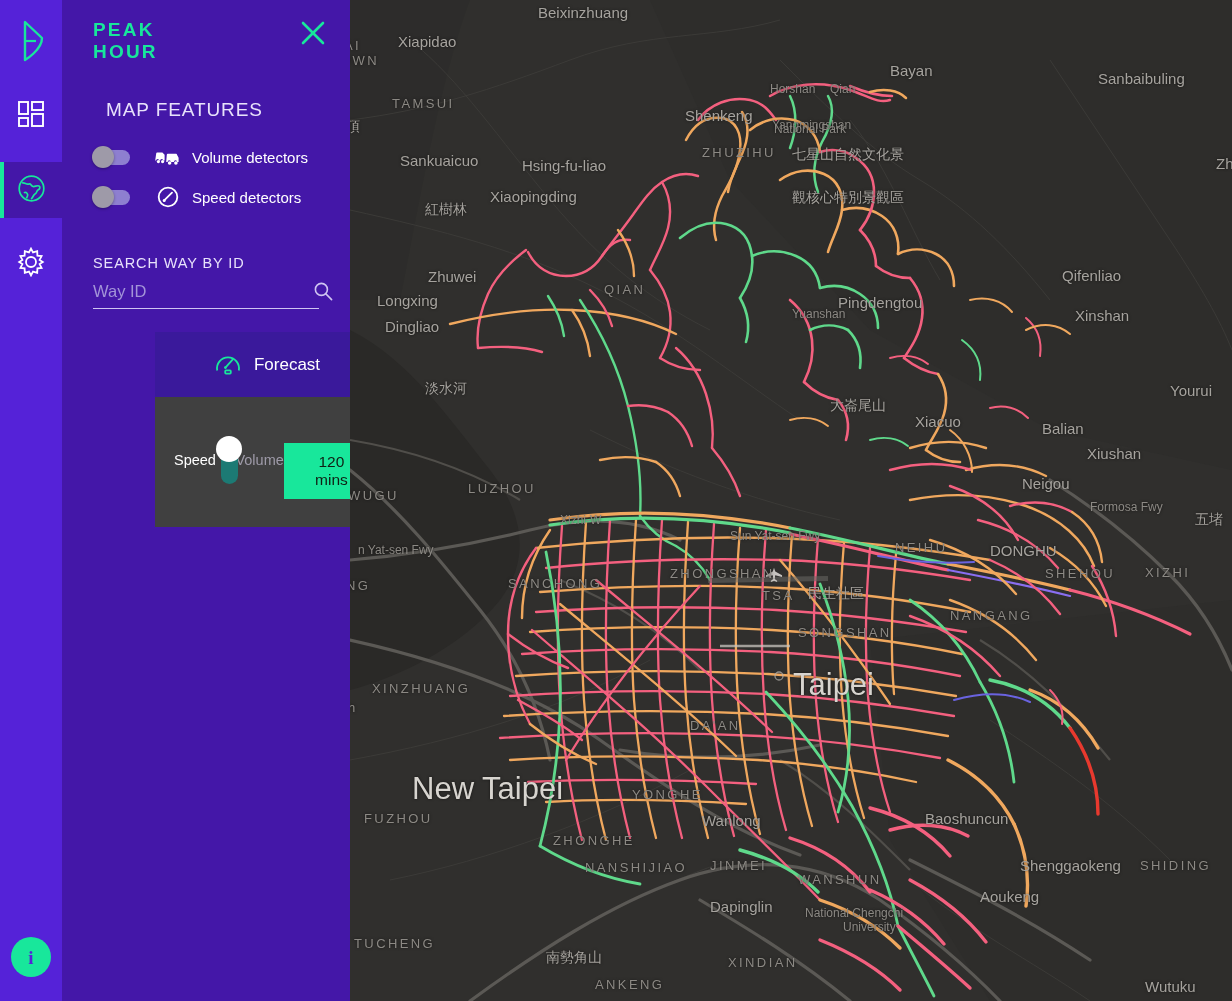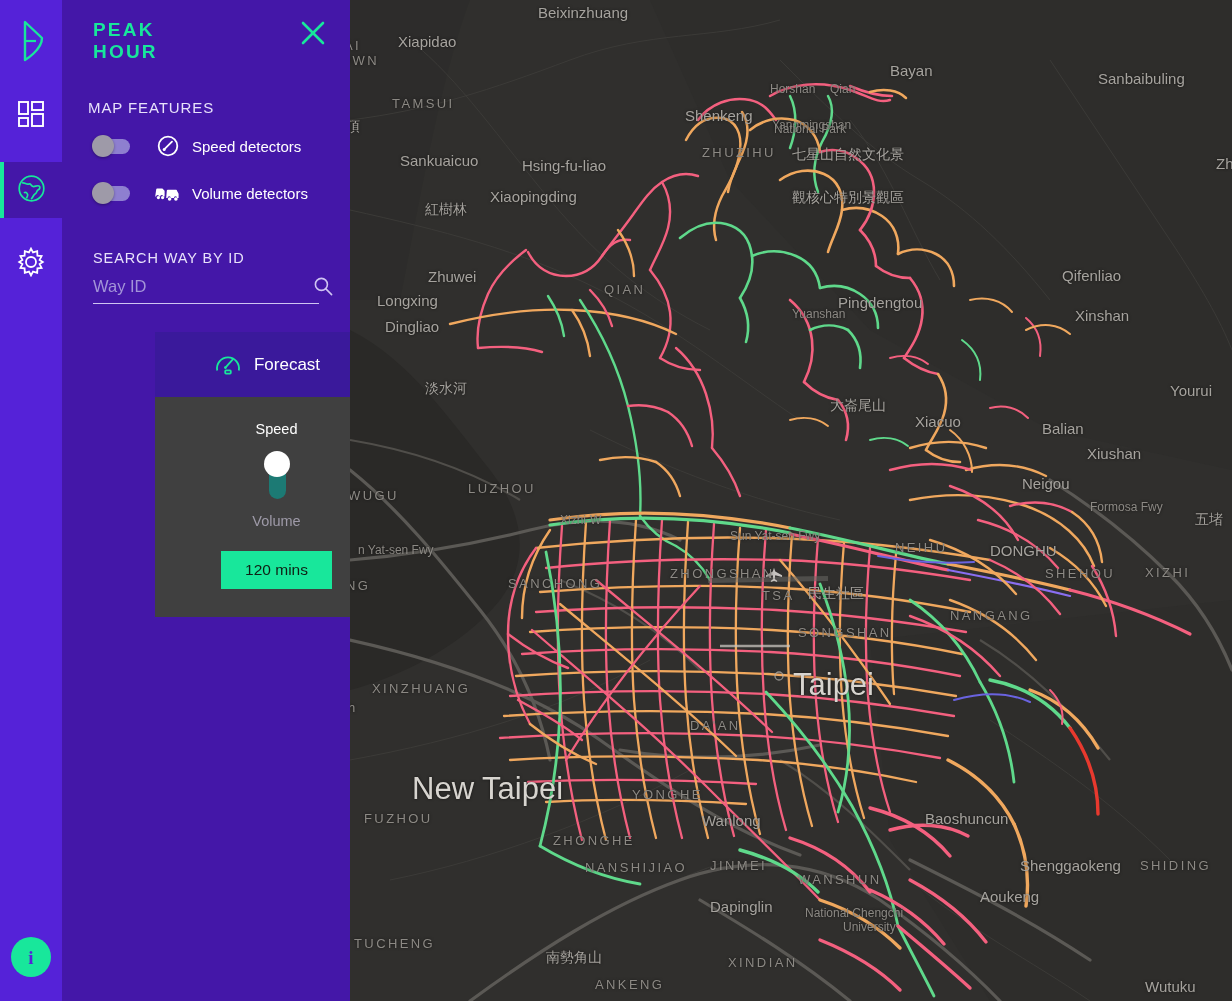--- a/index.html
+++ b/index.html
@@ -51,22 +51,22 @@
     padding: 0 0 0 0;
   }
   #panel-head {
     display: flex; align-items: flex-start; justify-content: space-between;
     padding: 18px 22px 0 31px;
   }
   .logo-wrap { line-height: 0; }
   #close-btn { cursor: pointer; line-height: 0; padding: 2px; }
 
   .section-title {
-    color: #e8e2fb; font-size: 15px; letter-spacing: 0.9px;
-    padding: 0 0 0 26px; margin-top: 35px;
+    color: #e8e2fb; font-size: 19px; letter-spacing: 0.9px;
+    padding: 0 0 0 44px; margin-top: 35px;
   }
   .toggle-row {
     display: flex; align-items: center;
     padding-left: 31px; margin-top: 19px; cursor: pointer;
   }
   .toggle-row.second { margin-top: 26px; }
   .switch {
     width: 37px; height: 15px; border-radius: 8px;
     background: #8e7fd0; position: relative; flex: none;
   }
@@ -100,21 +100,21 @@
   
   #forecast-card {
     position: absolute; left: 93px; top: 332px;
     width: 224px; background: #404040;
   }
   #fc-head {
     background: #3a199b; height: 65px;
     display: flex; align-items: center; justify-content: center;
   }
   #fc-head .fc-title { color: #ffffff; font-size: 17px; margin-left: 12px; }
-  #fc-body { padding: 24px 0 28px 0; display: flex; flex-direction: column;
+  #fc-body { padding: 24px 0 28px 0; display: flex; flex-direction: row;
     align-items: center; margin-left: 19px; }
   .fc-mode { font-size: 14.5px; }
   .fc-mode.on  { color: #ffffff; }
   .fc-mode.off { color: #9e9aa8; }
   #fc-slider {
     margin: 14px 0 12px 0; width: 26px; height: 50px;
     position: relative; cursor: pointer;
   }
   #fc-slider .track {
     position: absolute; left: 5px; top: 10px;
@@ -217,53 +217,53 @@
         <span>
           <svg width="26" height="26" viewBox="0 0 26 26" stroke="#18e79b" stroke-width="2.6" stroke-linecap="round">
             <line x1="3" y1="3" x2="23" y2="23"></line>
             <line x1="23" y1="3" x2="3" y2="23"></line>
           </svg>
         </span>
       </div>
     </div>
 
     <div class="section-title">MAP FEATURES</div>
-
-    <div class="toggle-row">
-      <div class="switch">
-        <div class="knob"></div>
-      </div>
-      <div class="tg-icon">
-        <svg width="24" height="22" viewBox="0 0 24 22" fill="none" stroke="#ffffff" stroke-width="1.8">
-          <circle cx="12" cy="11" r="9.3"></circle>
-          <path d="M8.2 14.4 L16 6.6" stroke-linecap="round"></path>
-          <circle cx="8.2" cy="14.4" r="1.5" fill="#ffffff" stroke="none"></circle>
-        </svg>
-      </div>
-      <div class="tg-label">Speed detectors</div>
-    </div>
 
     <div class="toggle-row second">
       <div class="switch">
         <div class="knob"></div>
       </div>
       <div class="tg-icon">
         <svg width="26" height="20" viewBox="0 0 26 20" fill="#ffffff">
           <path d="M1 5.5 h7 v8 h-7 z M0.4 12 h8 v1.6 h-8 z" opacity="0"></path>
           <path d="M1.2 6.4 a1 1 0 0 1 1-1 h5.2 l2.2 2.4 v5.6 h-1.4
                    a1.5 1.5 0 0 0 -3 0 h-1.1 a1.5 1.5 0 0 0 -3 0 h-0.9 z"></path>
           <circle cx="3.4" cy="14.6" r="1.6"></circle>
           <circle cx="7.6" cy="14.6" r="1.6"></circle>
           <path d="M11.8 7.8 a1 1 0 0 1 1-1 h8.2 a1 1 0 0 1 1 1 l1.6 3 v4.1 h-1.5
                    a1.6 1.6 0 0 0 -3.2 0 h-3.1 a1.6 1.6 0 0 0 -3.2 0 h-1.4 z"></path>
           <circle cx="14.6" cy="16" r="1.8"></circle>
           <circle cx="20.9" cy="16" r="1.8"></circle>
         </svg>
       </div>
       <div class="tg-label">Volume detectors</div>
+    </div>
+
+    <div class="toggle-row">
+      <div class="switch">
+        <div class="knob"></div>
+      </div>
+      <div class="tg-icon">
+        <svg width="24" height="22" viewBox="0 0 24 22" fill="none" stroke="#ffffff" stroke-width="1.8">
+          <circle cx="12" cy="11" r="9.3"></circle>
+          <path d="M8.2 14.4 L16 6.6" stroke-linecap="round"></path>
+          <circle cx="8.2" cy="14.4" r="1.5" fill="#ffffff" stroke="none"></circle>
+        </svg>
+      </div>
+      <div class="tg-label">Speed detectors</div>
     </div>
 
     <div class="search-label">SEARCH WAY BY ID</div>
     <div class="search-wrap">
       <input type="text" placeholder="Way ID" style="">
       <span class="search-ico">
         <svg width="20" height="20" viewBox="0 0 20 20" fill="none" stroke="#cfc4f2" stroke-width="1.6">
           <circle cx="8.4" cy="8.4" r="6"></circle>
           <line x1="12.9" y1="12.9" x2="18.6" y2="18.6" stroke-linecap="round"></line>
         </svg>

